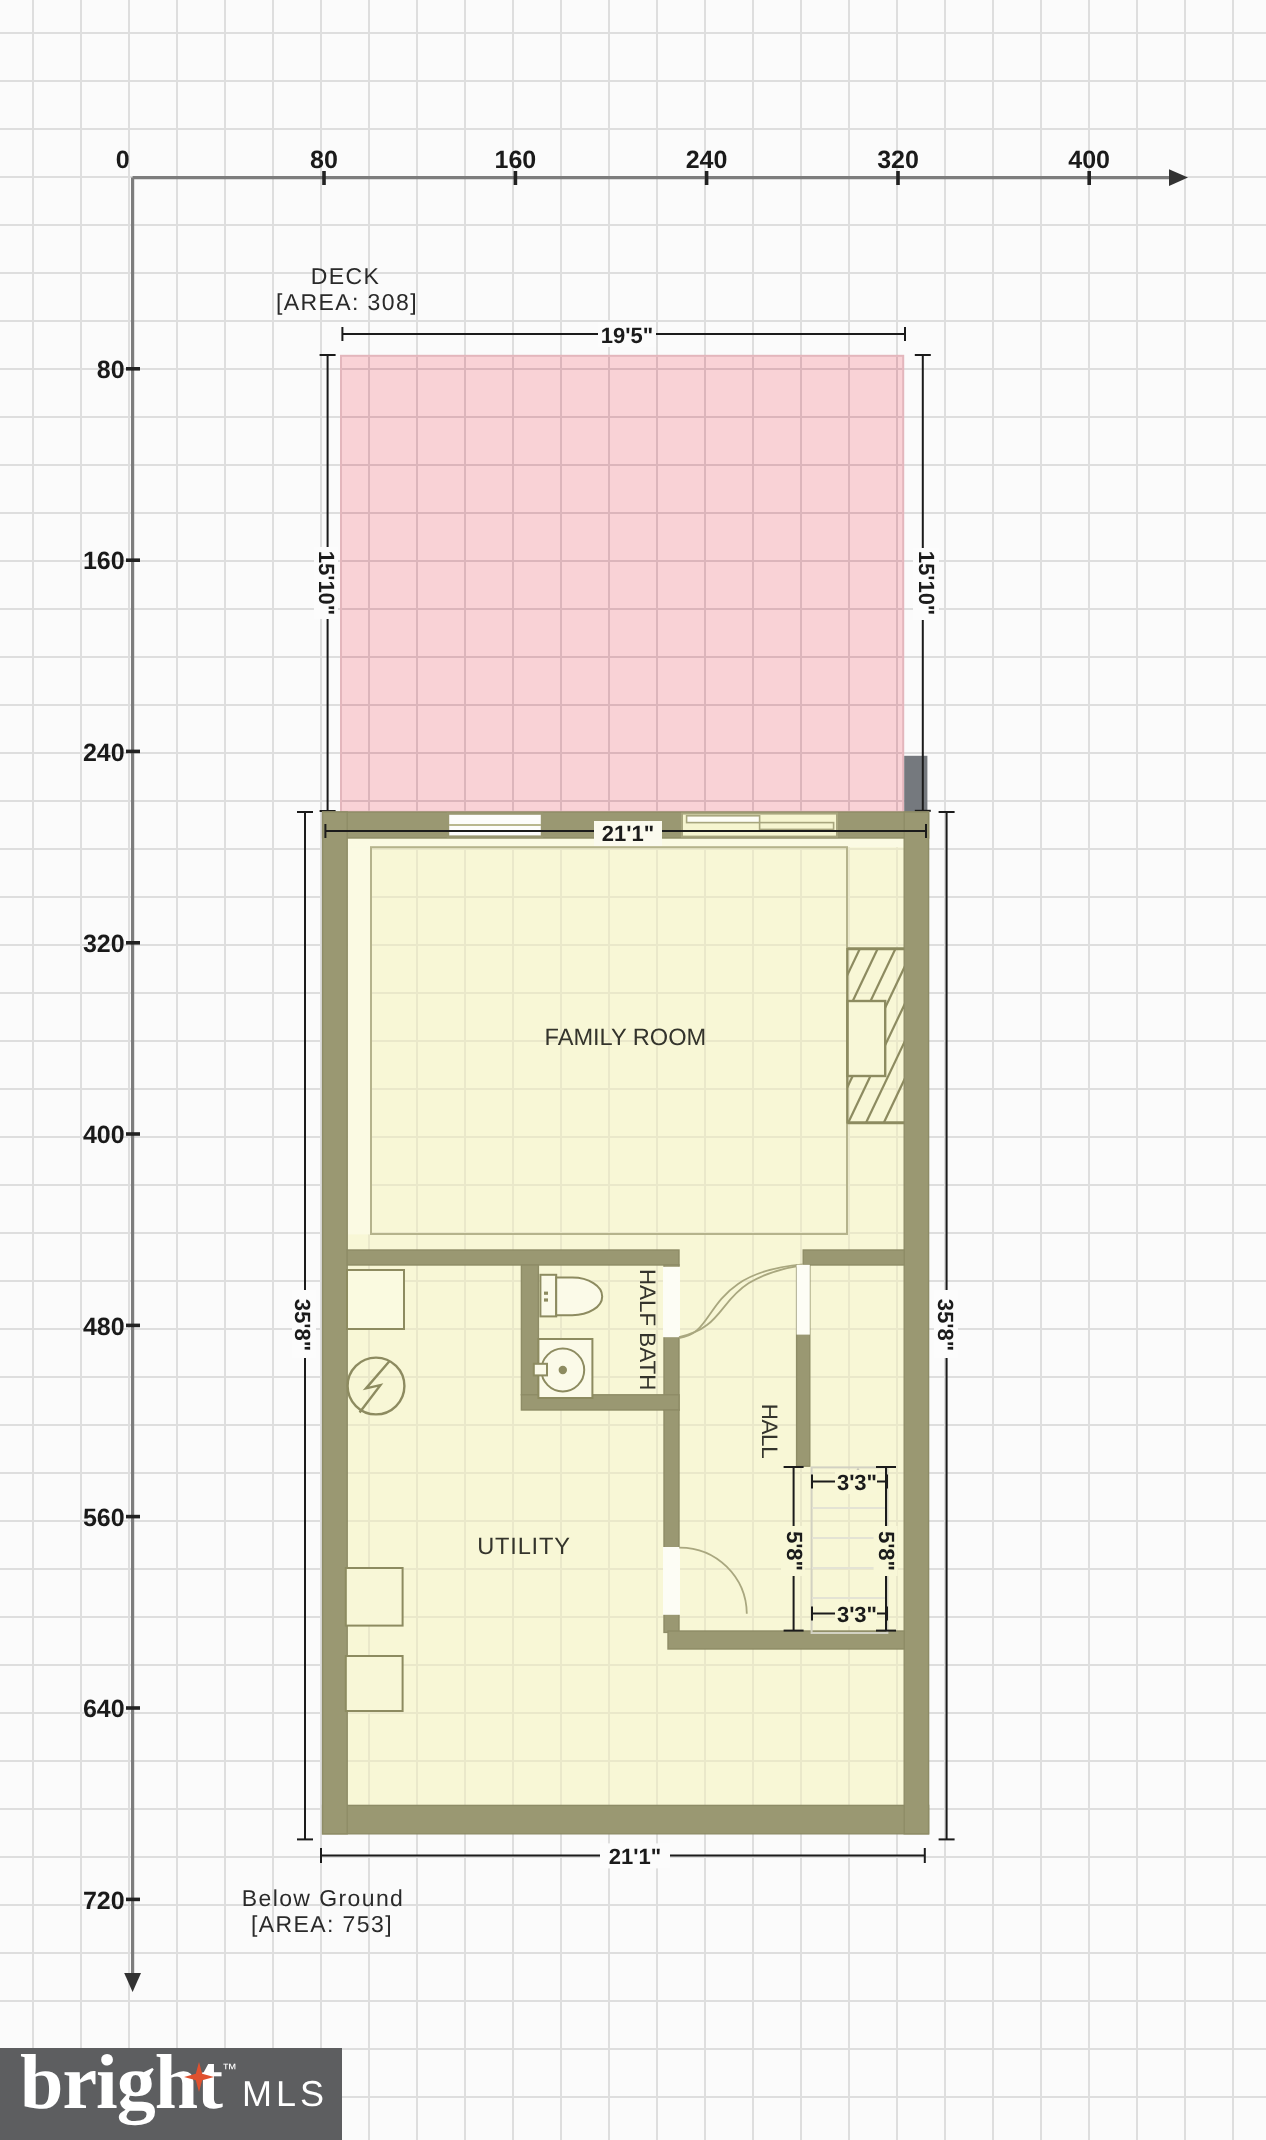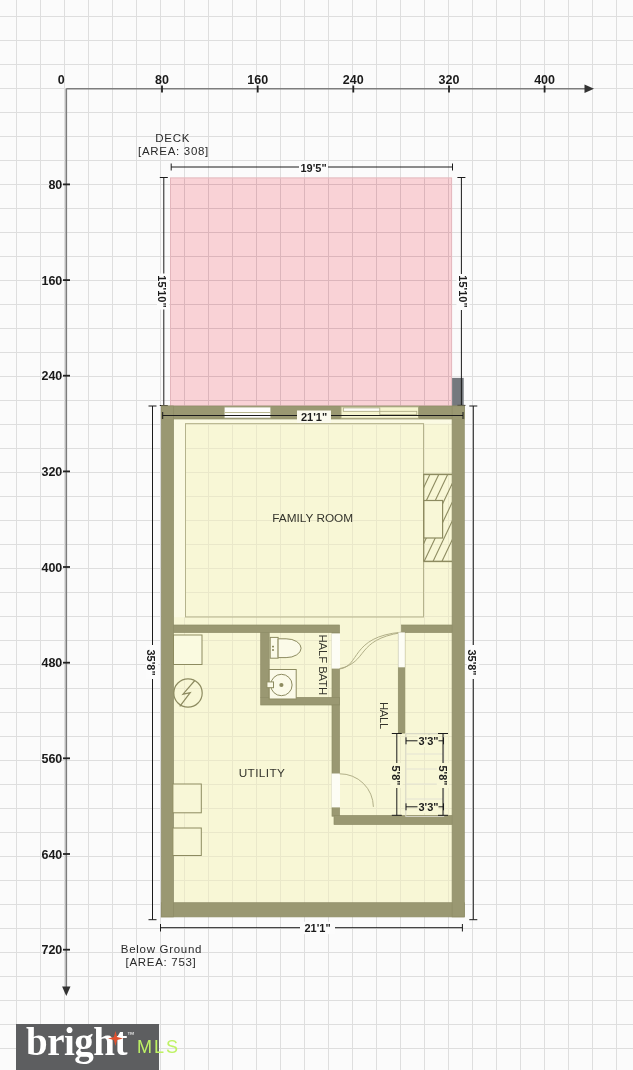--- a/index.html
+++ b/index.html
@@ -321,21 +321,21 @@
 <text x="322.8" y="664.8" fill="#34342c" font-size="11.2" letter-spacing="0" text-anchor="middle" dominant-baseline="central" transform="rotate(90 322.8 664.8)">HALF BATH</text>
 
 <text x="384" y="715.5" fill="#34342c" font-size="11.2" letter-spacing="-0.2" text-anchor="middle" dominant-baseline="central" transform="rotate(90 384 715.5)">HALL</text>
 
 <g fill="#2a2a2a" font-size="11.5" letter-spacing="0.7" text-anchor="middle">
 <text x="161.5" y="953">Below Ground</text>
 <text x="161" y="966">[AREA: 753]</text>
 </g>
 </svg>
 
-<div style="position:absolute;left:16px;top:1024px;width:143px;height:46px;background:#5d5e60;">
+<div style="position:absolute;left:0;top:1024px;width:171px;height:46px;background:#5d5e60;">
 <span style="position:absolute;left:10px;top:-5px;color:#fff;font-family:'Liberation Serif',serif;font-size:39px;font-weight:bold;letter-spacing:-0.5px;">bright</span>
 <svg style="position:absolute;left:92px;top:7px;" width="15" height="15" viewBox="0 0 15 15">
 <path d="M7.5,0 L9.1,5.9 L15,7.5 L9.1,9.1 L7.5,15 L5.9,9.1 L0,7.5 L5.9,5.9 Z" fill="#e0512f"></path>
 </svg>
 <span style="position:absolute;left:111px;top:6px;color:#fff;font-size:7.5px;font-family:'Liberation Sans',sans-serif;">™</span>
-<span style="position:absolute;left:121px;top:13px;color:#bef264;font-size:18px;letter-spacing:2px;">MLS</span>
+<span style="position:absolute;left:121px;top:13px;color:#ffffff;font-size:18px;letter-spacing:2px;">MLS</span>
 </div>
 </div>
 
 </body></html>

